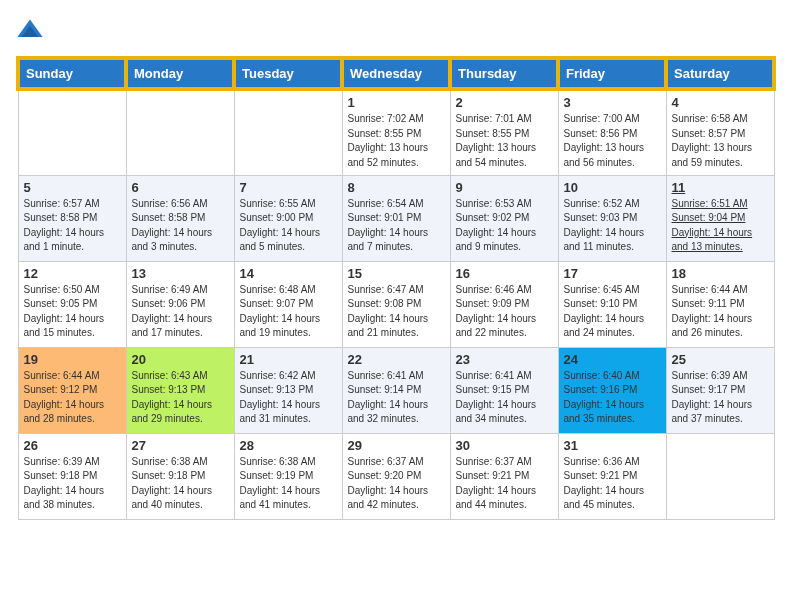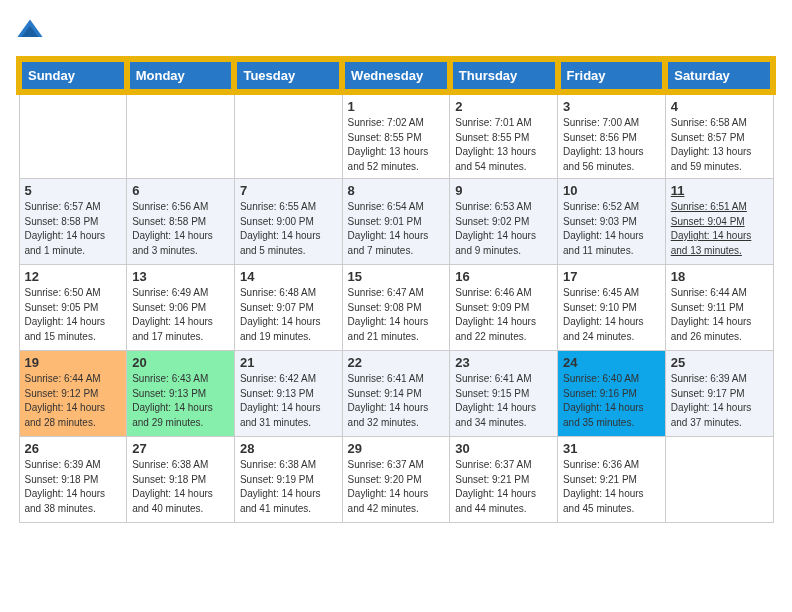--- a/index.html
+++ b/index.html
@@ -55,21 +55,21 @@
       border-collapse: collapse;
       table-layout: fixed;
     }
     .calendar-table th {
       background-color: #2878c8;
       color: #fff;
       text-align: left;
       padding: 6px 6px;
       font-size: 13px;
       font-weight: bold;
-      border: 6px solid #eab308;
+      border: 4px solid #eab308;
     }
     .calendar-table td {
       border: 1px solid #ccc;
       vertical-align: top;
       padding: 4px 5px;
       font-size: 10.5px;
       color: #333;
       height: 86px;
       background: #fff;
     }
@@ -207,21 +207,21 @@
         <td>
           <span class="day-number">18</span>
           <div class="day-info">Sunrise: 6:44 AM<br>Sunset: 9:11 PM<br>Daylight: 14 hours and 26 minutes.</div>
         </td>
       </tr>
       <tr>
         <td style="background: #fdba74;">
           <span class="day-number">19</span>
           <div class="day-info">Sunrise: 6:44 AM<br>Sunset: 9:12 PM<br>Daylight: 14 hours and 28 minutes.</div>
         </td>
-        <td style="background: #86efac;">
+        <td style="background: #bef264;">
           <span class="day-number">20</span>
           <div class="day-info">Sunrise: 6:43 AM<br>Sunset: 9:13 PM<br>Daylight: 14 hours and 29 minutes.</div>
         </td>
         <td style="background: rgb(240, 244, 250);">
           <span class="day-number">21</span>
           <div class="day-info">Sunrise: 6:42 AM<br>Sunset: 9:13 PM<br>Daylight: 14 hours and 31 minutes.</div>
         </td>
         <td style="background: rgb(240, 244, 250);">
           <span class="day-number">22</span>
           <div class="day-info">Sunrise: 6:41 AM<br>Sunset: 9:14 PM<br>Daylight: 14 hours and 32 minutes.</div>

